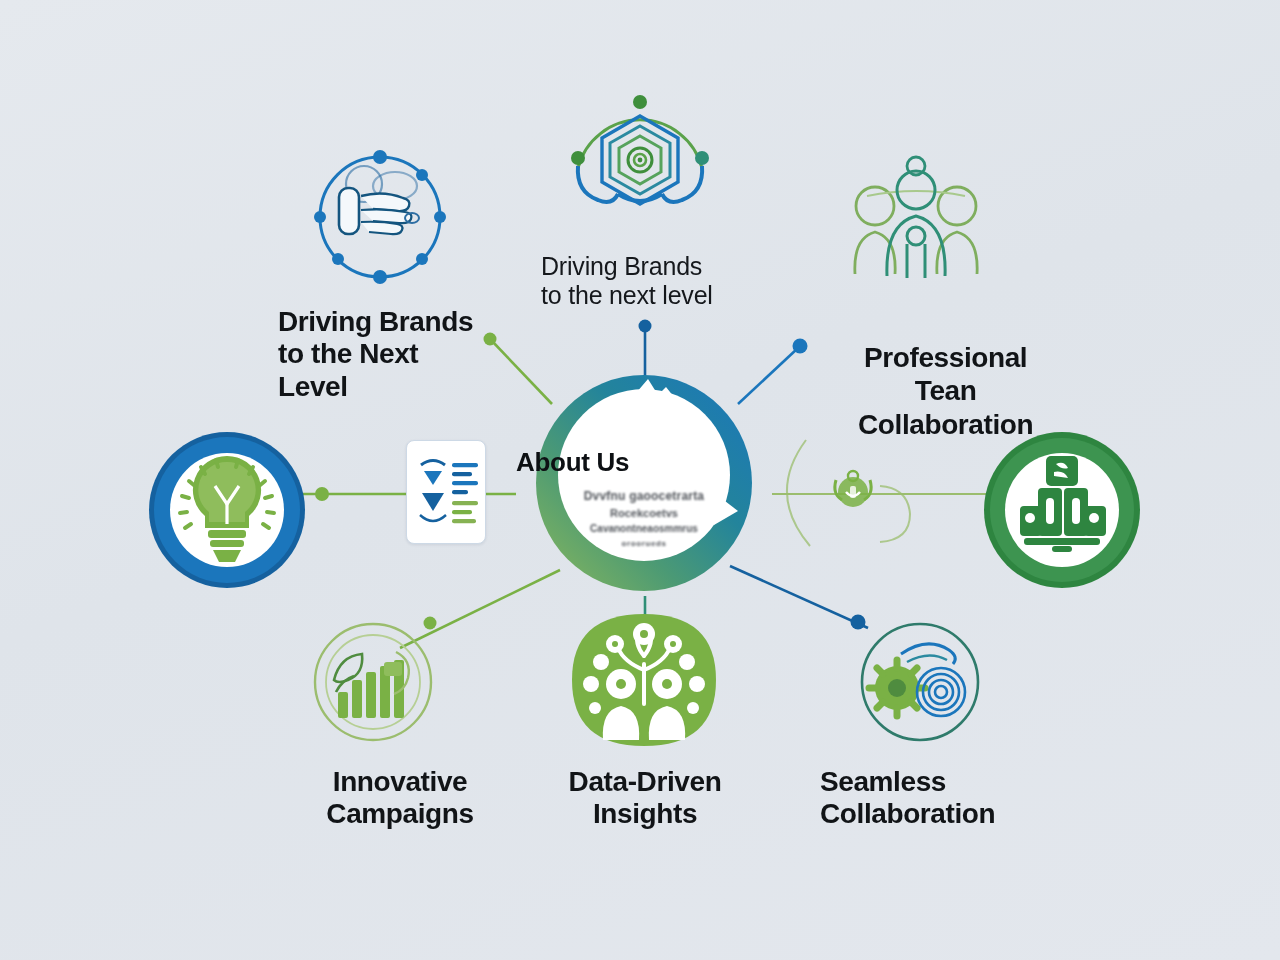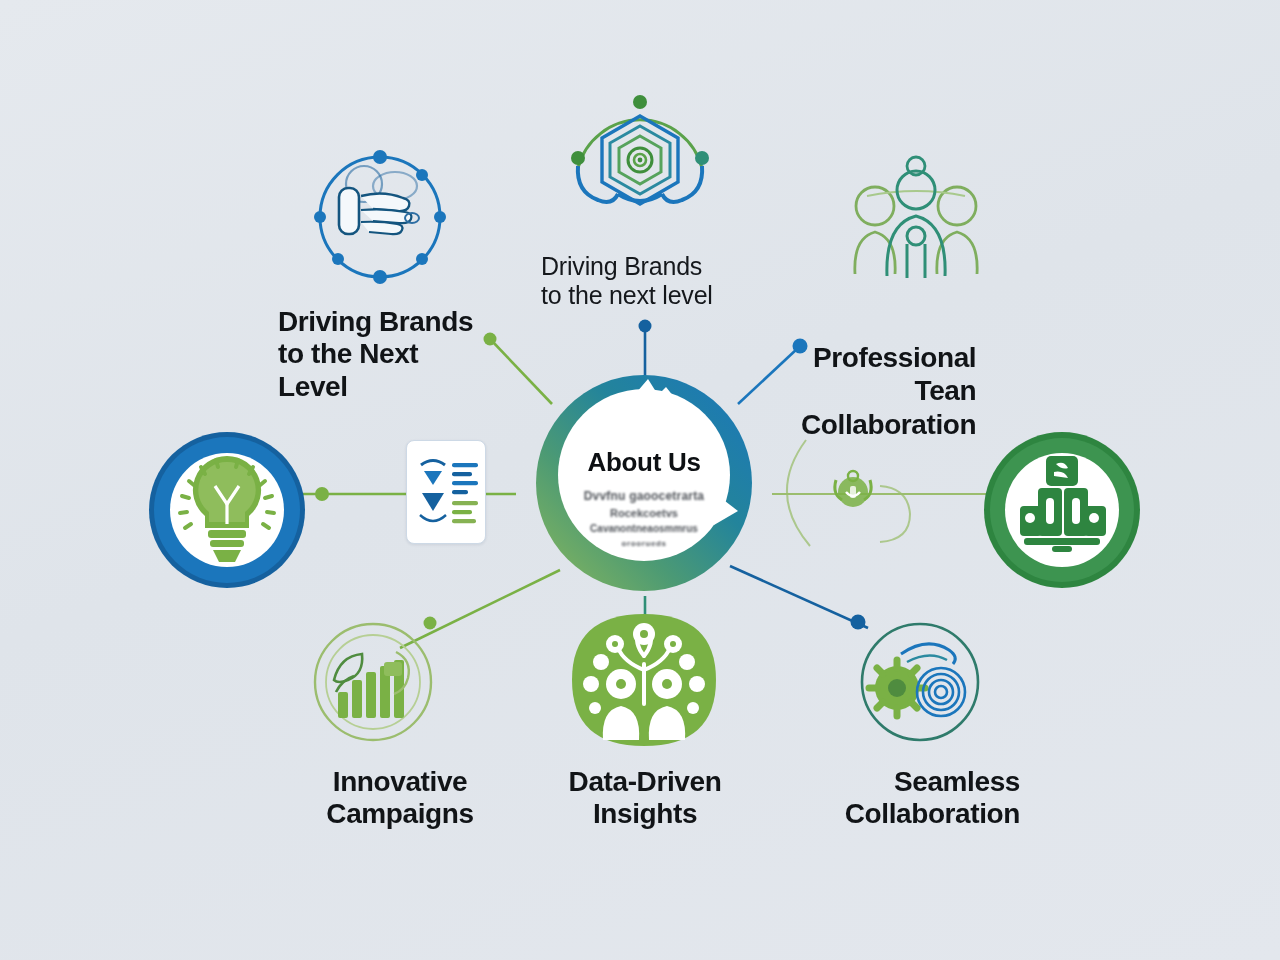--- a/index.html
+++ b/index.html
@@ -42,41 +42,40 @@
   }
   .label.light {
     font-weight: normal;
     font-size: 25px;
     letter-spacing: -0.2px;
     color: #15181c;
   }
 
   #label-top-left   { left: 278px; top: 286px; text-align: left; }
   #label-top-center { left: 541px; top: 232px; text-align: left; }
-  #label-top-right  { left: 801px; top: 290px; text-align: right; }
+  #label-top-right  { left: 858px; top: 290px; text-align: center; }
   #label-top-right .sub { display:block; margin-top: 2px; }
 
   #label-bottom-left   { left: 300px; top: 746px; width: 200px; text-align: center; }
   #label-bottom-center { left: 550px; top: 746px; width: 190px; text-align: center; }
-  #label-bottom-right  { left: 820px; top: 746px; width: 200px; text-align: right; }
+  #label-bottom-right  { left: 820px; top: 746px; width: 200px; text-align: left; }
 
   
   #hub {
     position: absolute;
     left: 516px;
     top: 371px;
     width: 256px;
     height: 225px;
   }
   #hub-title {
     position: absolute;
     left: 0;
     top: 76px;
     width: 256px;
-    text-align: center;
     font-size: 26px;
     font-weight: bold;
     color: #0d1013;
     letter-spacing: -0.3px;
   }
   #hub-body {
     position: absolute;
     left: 28px;
     top: 118px;
     width: 200px;

